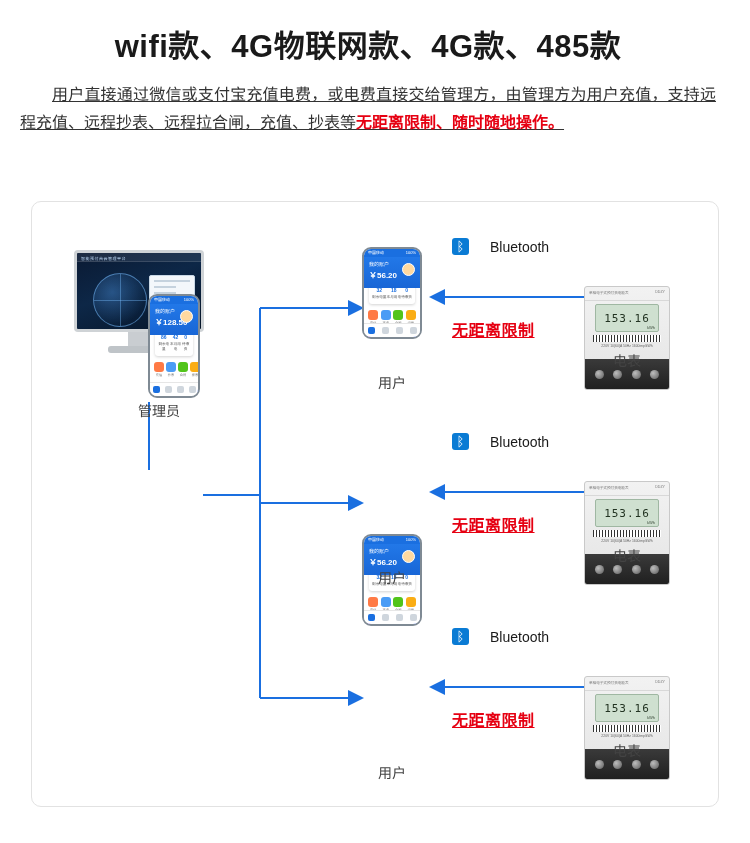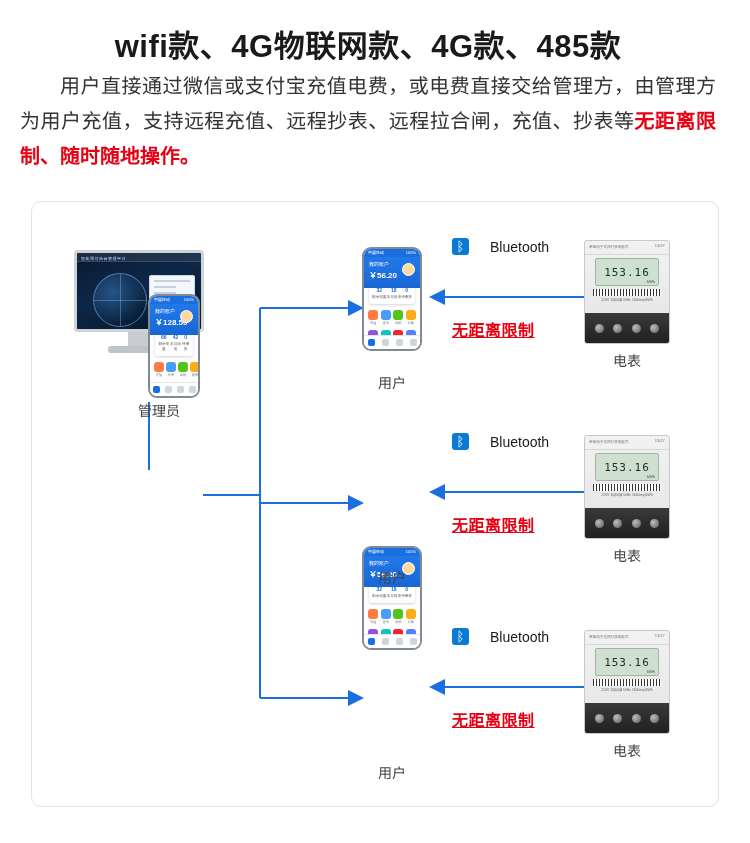--- a/index.html
+++ b/index.html
@@ -23,26 +23,27 @@
   .title {
     font-size: 31px;
     font-weight: bold;
     color: #1a1a1a;
     text-align: center;
     letter-spacing: 0.5px;
     line-height: 1.2;
     margin-top: 8px;
   }
   .subtitle {
-    margin-top: 4px;
-    font-size: 20px;
+    margin-top: 16px;
+    font-size: 16px;
     line-height: 1.75;
     color: #333;
     text-align: justify;
     text-indent: 2em;
+    text-decoration: underline;
   }
   .subtitle .hl {
     color: #e60012;
     font-weight: bold;
   }
 
   
   .card {
     position: absolute;
     left: 31px;
@@ -276,21 +277,21 @@
 
   .phone-admin {
     position: absolute;
     left: 116px;
     top: 92px;
     width: 52px;
     height: 104px;
   }
   .phone-user {
     width: 60px;
-    height: 104px;
+    height: 92px;
   }
 
   
   .cloud {
     position: absolute;
     left: 63px;
     top: 268px;
     width: 108px;
     height: 50px;
   }
@@ -300,20 +301,21 @@
     top: 16px;
     text-align: center;
     color: #fff;
     font-size: 15px;
     z-index: 2;
   }
 
   
   .meter {
     width: 86px;
+    margin-top: 46px;
   }
   .meter .body {
     width: 86px;
     height: 104px;
     background: linear-gradient(180deg,#f2f2f2 0%, #e4e4e4 100%);
     border: 1px solid #c9c9c9;
     border-radius: 3px;
     box-sizing: border-box;
     position: relative;
     overflow: hidden;

